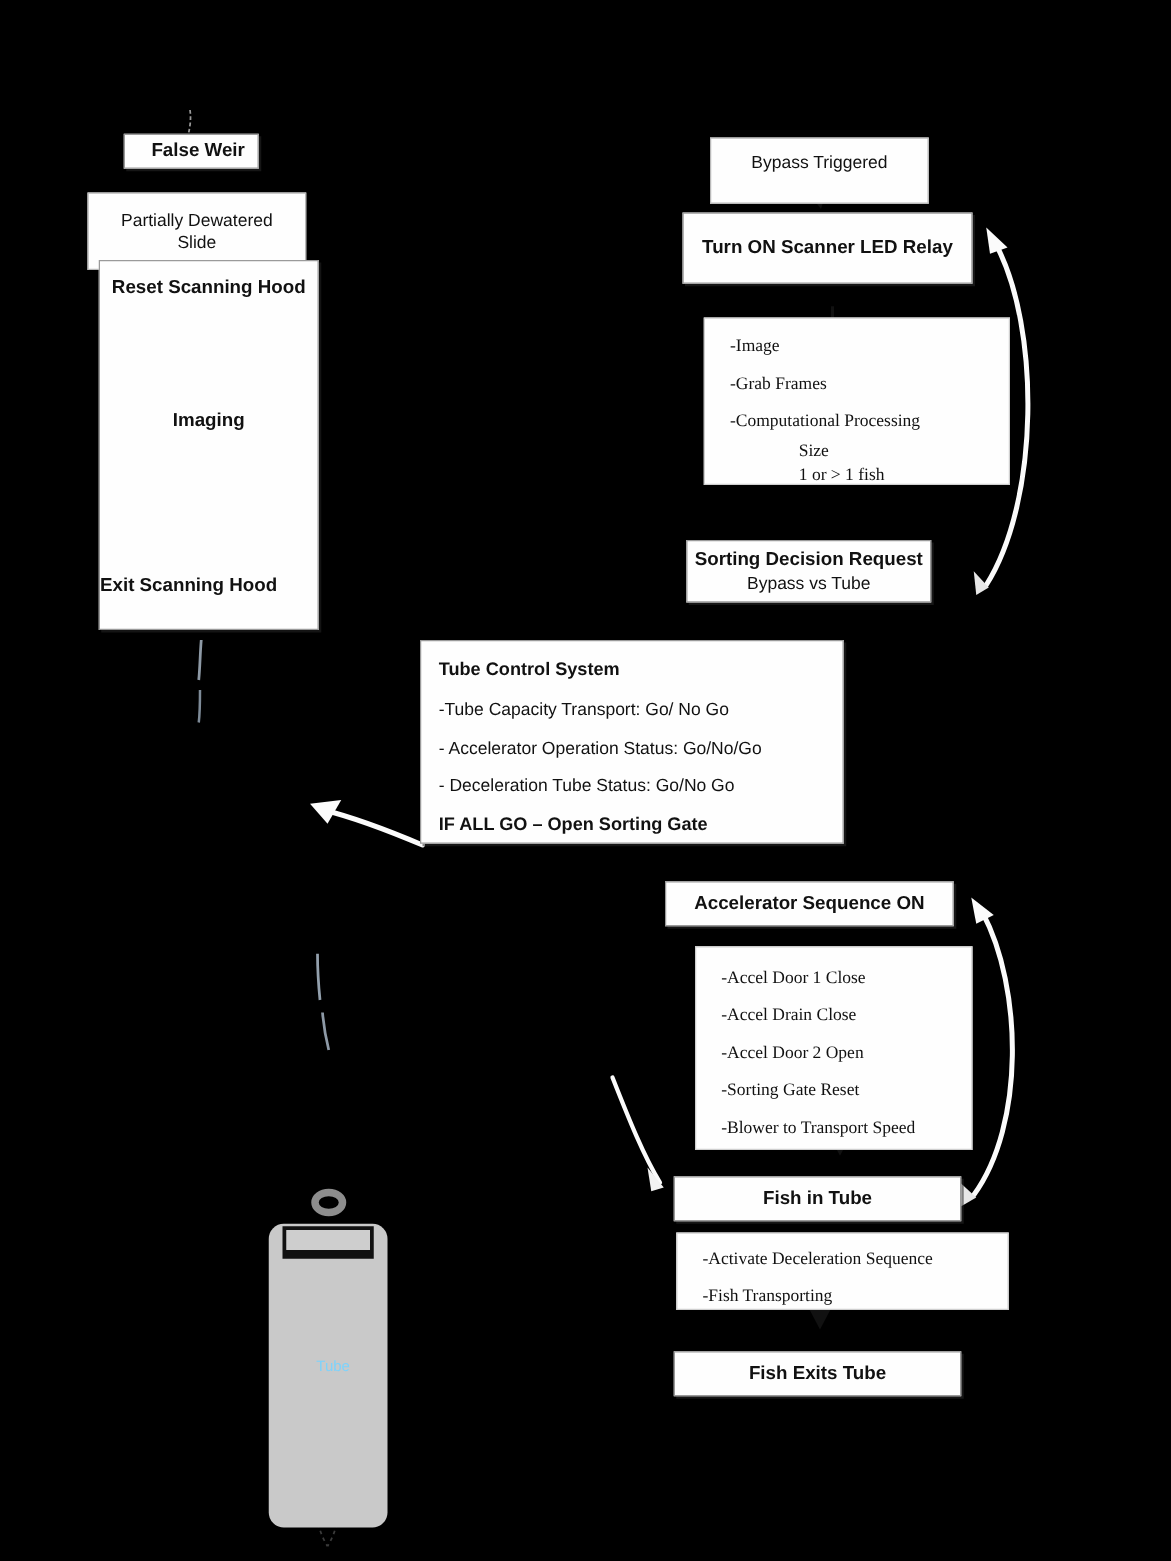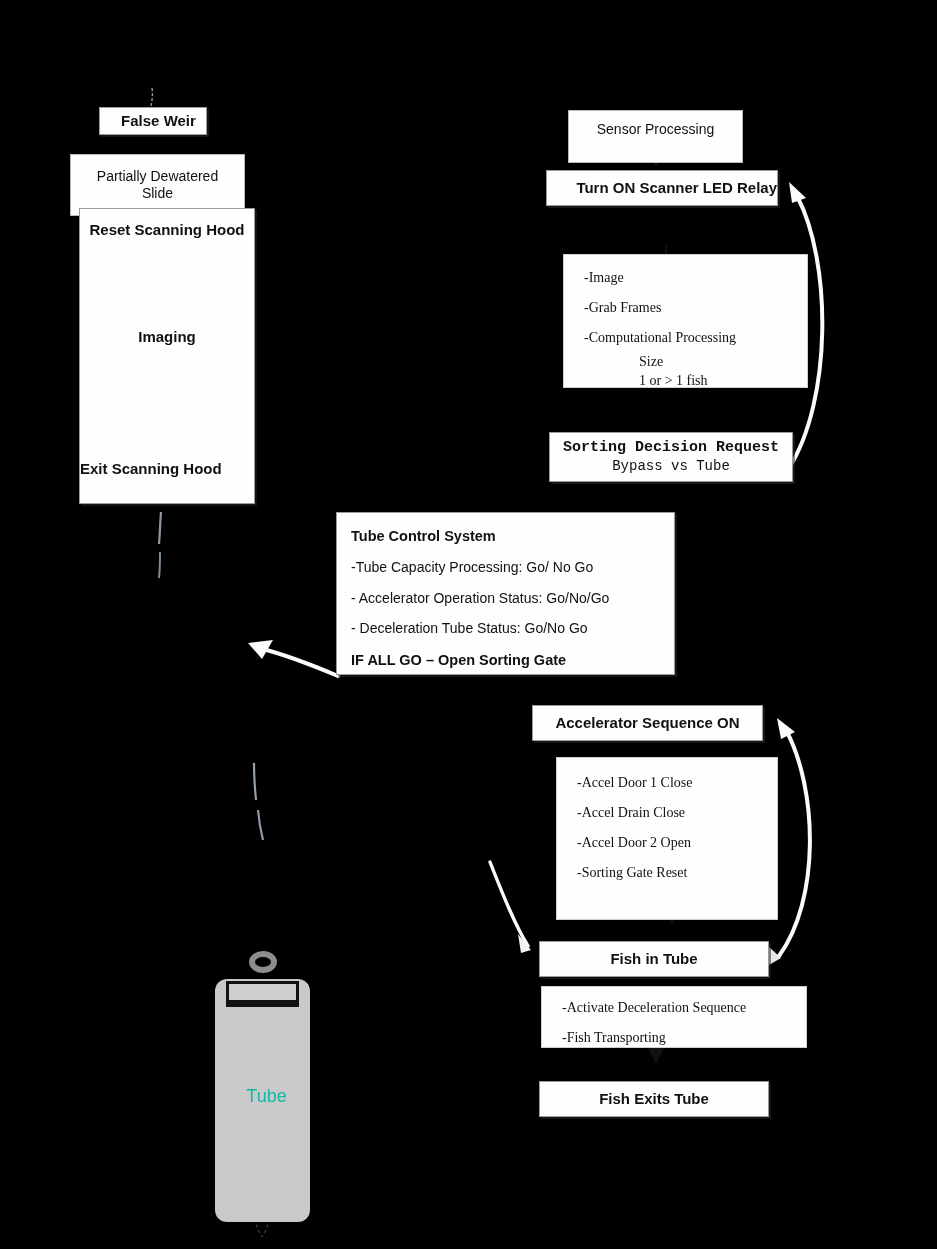--- a/index.html
+++ b/index.html
@@ -32,21 +32,21 @@
   .hood .ft{position:absolute;left:0;right:0;bottom:26px;text-align:left;
             font-weight:bold;font-size:15px;}
   .hood .mid{position:absolute;left:0;right:0;top:119px;text-align:center;
              font-weight:bold;font-size:15px;z-index:3;}
 
   
   .tube-wrap{position:absolute;}
   .tube-body{position:absolute;left:0;top:28px;width:95px;height:243px;
              background:#c9c9c9;border-radius:12px;}
   .tube-label{position:absolute;left:0;top:135px;width:103px;text-align:center;
-              font-size:18px;color:#14b8a6;}
+              font-size:12px;color:#7dd3fc;}
   .tube-ring{position:absolute;left:34px;top:0;width:28px;height:22px;
              border:6px solid #8d8d8d;border-radius:50%;box-sizing:border-box;}
   .tube-cap{position:absolute;left:11px;top:30px;width:73px;height:26px;
             border:3px solid #111;border-bottom:7px solid #111;box-sizing:border-box;
             background:#cecece;}
 
   svg.ov{position:absolute;left:0;top:0;width:937px;height:1249px;
          pointer-events:none;overflow:visible;}
 </style>
 </head>
@@ -134,57 +134,58 @@
   </div>
 
   <div class="tube-wrap" style="left:215px;top:951px;width:95px;height:271px;">
     <div class="tube-ring"></div>
     <div class="tube-body"></div>
     <div class="tube-cap"></div>
     <div class="tube-label">Tube</div>
   </div>
 
   <div class="box plain t-center" style="left:568px;top:110px;width:175px;height:53px;justify-content:flex-start;padding-top:10px;">
-    <span class="ln fs14">Sensor Processing</span>
+    <span class="ln fs14">Bypass Triggered</span>
   </div>
 
-  <div class="box t-center" style="left:546px;top:170px;width:232px;height:36px;align-items:flex-end;">
+  <div class="box t-center" style="left:546px;top:170px;width:232px;height:57px;">
     <span class="ln bold fs15">Turn ON Scanner LED Relay</span>
   </div>
 
   <div class="listbox" style="left:563px;top:254px;width:245px;height:134px;padding-top:8px;">
     <span class="ln">-Image</span>
     <span class="ln">-Grab Frames</span>
     <span class="ln">-Computational Processing</span>
     <span class="ln" style="padding-left:55px;line-height:1.35;">Size</span>
     <span class="ln" style="padding-left:55px;line-height:1.35;">1 or &gt; 1 fish</span>
   </div>
 
-  <div class="box t-center" style="left:549px;top:432px;width:244px;height:50px;font-family:Liberation Mono, monospace;">
+  <div class="box t-center" style="left:549px;top:432px;width:196px;height:50px;">
     <span class="ln bold fs15">Sorting Decision Request</span>
     <span class="ln fs14">Bypass vs Tube</span>
   </div>
 
   <div class="box t-left" style="left:336px;top:512px;width:339px;height:163px;padding:14px 0 10px 14px;justify-content:flex-start;">
     <span class="ln bold" style="font-size:14.5px;margin-bottom:14px;">Tube Control System</span>
-    <span class="ln fs14" style="margin-bottom:13px;">-Tube Capacity Processing: Go/ No Go</span>
+    <span class="ln fs14" style="margin-bottom:13px;">-Tube Capacity Transport: Go/ No Go</span>
     <span class="ln fs14" style="margin-bottom:13px;">- Accelerator Operation Status: Go/No/Go</span>
     <span class="ln fs14" style="margin-bottom:13px;">- Deceleration Tube Status: Go/No Go</span>
     <span class="ln bold" style="font-size:14.5px;">IF ALL GO – Open Sorting Gate</span>
   </div>
 
   <div class="box t-center" style="left:532px;top:705px;width:231px;height:36px;">
     <span class="ln bold fs15">Accelerator Sequence ON</span>
   </div>
 
   <div class="listbox" style="left:556px;top:757px;width:222px;height:163px;padding-top:10px;">
     <span class="ln">-Accel Door 1 Close</span>
     <span class="ln">-Accel Drain Close</span>
     <span class="ln">-Accel Door 2 Open</span>
     <span class="ln">-Sorting Gate Reset</span>
+    <span class="ln">-Blower to Transport Speed</span>
   </div>
 
   <div class="box t-center" style="left:539px;top:941px;width:230px;height:36px;">
     <span class="ln bold fs15">Fish in Tube</span>
   </div>
 
   <div class="listbox" style="left:541px;top:986px;width:266px;height:62px;padding-top:6px;">
     <span class="ln">-Activate Deceleration Sequence</span>
     <span class="ln">-Fish Transporting</span>
   </div>

